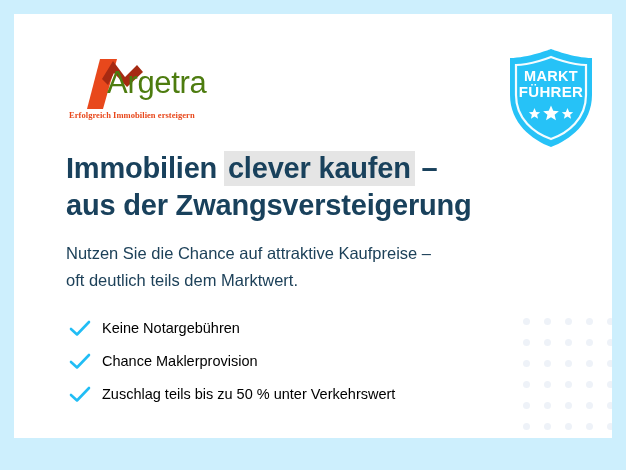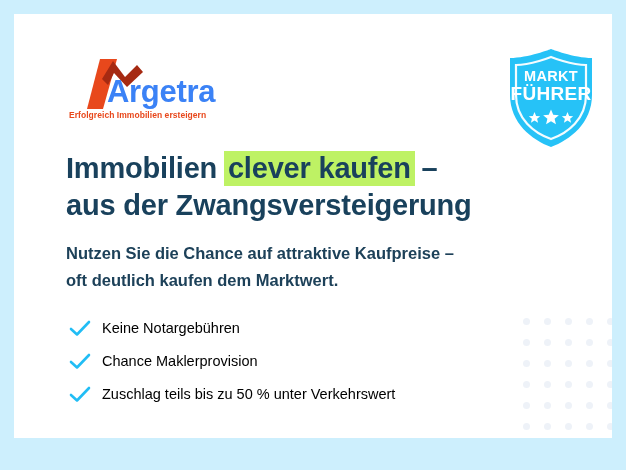--- a/index.html
+++ b/index.html
@@ -62,36 +62,37 @@
   .logo-mark {
     position: absolute;
     left: 0;
     top: 0;
     width: 150px;
     height: 50px;
   }
   .logo-word {
     position: absolute;
     left: 38px;
-    top: 17px;
+    top: 8px;
     font-size: 31px;
-    font-weight: bold;
-    color: #3b82f6;
+    font-weight: normal;
+    color: #4d7c0f;
     letter-spacing: -0.3px;
     line-height: 1;
   }
   .logo-tagline {
     position: absolute;
     left: 0px;
     top: 51px;
     font-size: 8.5px;
     font-weight: bold;
     color: #e8481c;
     letter-spacing: 0.05px;
     white-space: nowrap;
+    font-family: Liberation Serif, serif;
   }
 
   
   .badge {
     position: absolute;
     left: 488px;
     top: 33px;
     width: 98px;
     height: 102px;
   }
@@ -109,21 +110,21 @@
     pointer-events: none;
   }
   .badge-line1 {
     font-size: 14.5px;
     font-weight: bold;
     color: #ffffff;
     letter-spacing: 0.3px;
     line-height: 1.05;
   }
   .badge-line2 {
-    font-size: 19px;
+    font-size: 15px;
     font-weight: bold;
     color: #ffffff;
     letter-spacing: 0.3px;
     line-height: 1.1;
   }
   .badge-stars {
     margin-top: 3px;
     display: flex;
     align-items: center;
     gap: 1px;
@@ -135,36 +136,36 @@
     left: 52px;
     top: 136px;
     width: 500px;
     font-size: 29px;
     font-weight: bold;
     color: #19415c;
     line-height: 1.28;
     letter-spacing: -0.2px;
   }
   .headline .hl {
-    background: #bef264;
+    background: #e5e5e5;
     padding: 1px 4px 2px 4px;
     margin: 4px -1px;
   }
   .headline-line2 { display: block; }
 
   
   .subhead {
     position: absolute;
     left: 52px;
     top: 226px;
     width: 500px;
     font-size: 16.5px;
     color: #1d4159;
     line-height: 1.62;
-    font-weight: bold;
+    font-weight: normal;
   }
   .subhead-line { display: block; }
 
   
   .bullets {
     position: absolute;
     left: 54px;
     top: 300px;
     width: 460px;
     list-style: none;
@@ -273,21 +274,21 @@
       </div>
     </div>
 
     <h1 class="headline">
       <span>Immobilien </span><span class="hl">clever kaufen</span><span> –</span>
       <span class="headline-line2">aus der Zwangsversteigerung</span>
     </h1>
 
     <p class="subhead">
       <span class="subhead-line">Nutzen Sie die Chance auf attraktive Kaufpreise –</span>
-      <span class="subhead-line">oft deutlich kaufen dem Marktwert.</span>
+      <span class="subhead-line">oft deutlich teils dem Marktwert.</span>
     </p>
 
     <ul class="bullets">
       <li class="bullet">
         <span class="bullet-check">
           <svg width="22" height="17" viewBox="0 0 22 17">
               <polyline points="2,9 8,14.5 20,2" fill="none" stroke="#21bdf5" stroke-width="2.6" stroke-linecap="round" stroke-linejoin="round"></polyline>
             </svg>
         </span>
         <span class="bullet-label">Keine Notargebühren</span>

